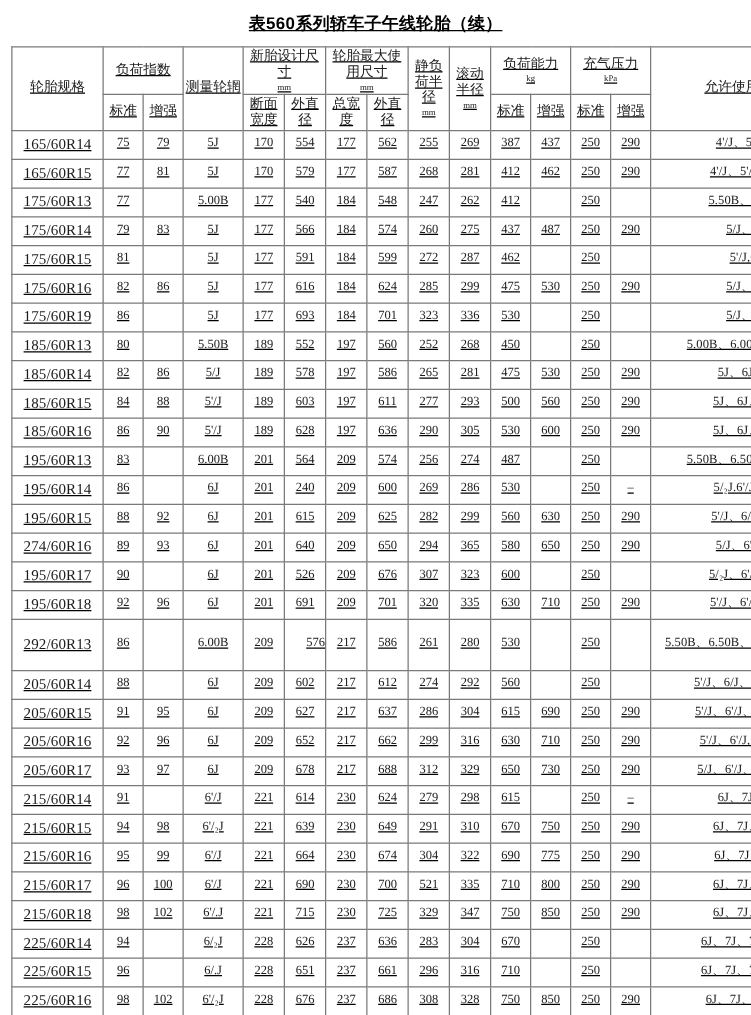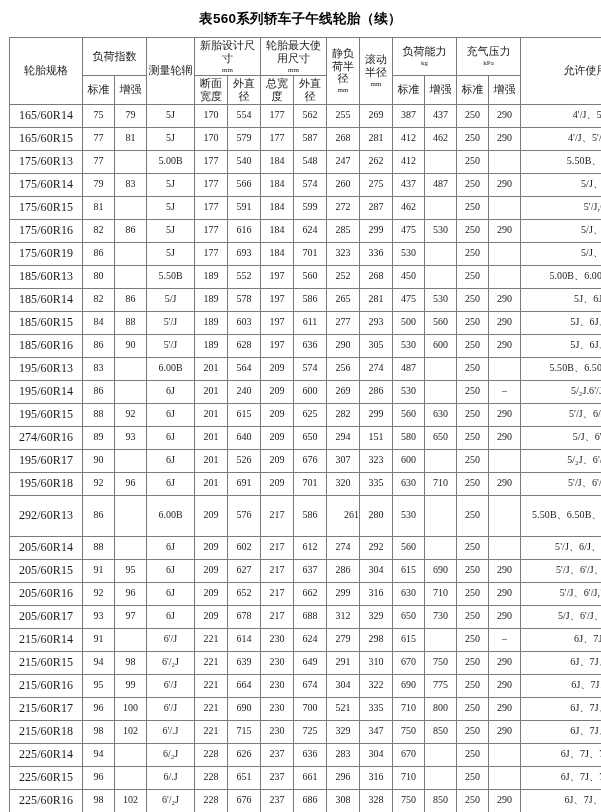--- a/index.html
+++ b/index.html
@@ -12,20 +12,21 @@
     height: 812px;
     font-family: "Liberation Serif", "DejaVu Serif", serif;
     color: #000000;
     overflow: hidden;
   }
   #page {
     position: relative;
     width: 601px;
     height: 664px;
     box-sizing: border-box;
+    text-decoration: underline;
   }
   .title {
     text-align: center;
     font-family: "Liberation Sans", "DejaVu Sans", sans-serif;
     font-weight: bold;
     font-size: 13.5px;
     letter-spacing: 0.3px;
     padding-top: 10px;
     padding-bottom: 9px;
   }
@@ -416,21 +417,21 @@
           <tr>
             <td class="spec">274/60R16</td>
             <td>89</td>
             <td>93</td>
             <td class="rim-mid">6J</td>
             <td>201</td>
             <td>640</td>
             <td>209</td>
             <td>650</td>
             <td>294</td>
-            <td>151</td>
+            <td>365</td>
             <td>580</td>
             <td>650</td>
             <td>250</td>
             <td>290</td>
             <td class="wide-rims">5/J、6'/J,7J</td>
           </tr>
           <tr>
             <td class="spec">195/60R17</td>
             <td>90</td>
             <td></td>
@@ -463,24 +464,24 @@
             <td>250</td>
             <td>290</td>
             <td class="wide-rims">5'/J、6'/J、7J</td>
           </tr>
           <tr>
             <td class="spec" style="height: 40px;">292/60R13</td>
             <td style="height: 40px;">86</td>
             <td style="height: 40px;"></td>
             <td style="height: 40px;">6.00B</td>
             <td style="height: 40px;">209</td>
-            <td style="height: 40px;">576</td>
+            <td style="height: 40px; text-align: right;">576</td>
             <td style="height: 40px;">217</td>
             <td style="height: 40px;">586</td>
-            <td style="height: 40px; text-align: right;">261</td>
+            <td style="height: 40px;">261</td>
             <td style="height: 40px;">280</td>
             <td style="height: 40px;">530</td>
             <td style="height: 40px;"></td>
             <td style="height: 40px;">250</td>
             <td style="height: 40px;"></td>
             <td class="wide-rims two-line" style="height: 40px;">5.50B、6.50B、7.00B、7.50B</td>
           </tr>
           <tr>
             <td class="spec">205/60R14</td>
             <td>88</td>

